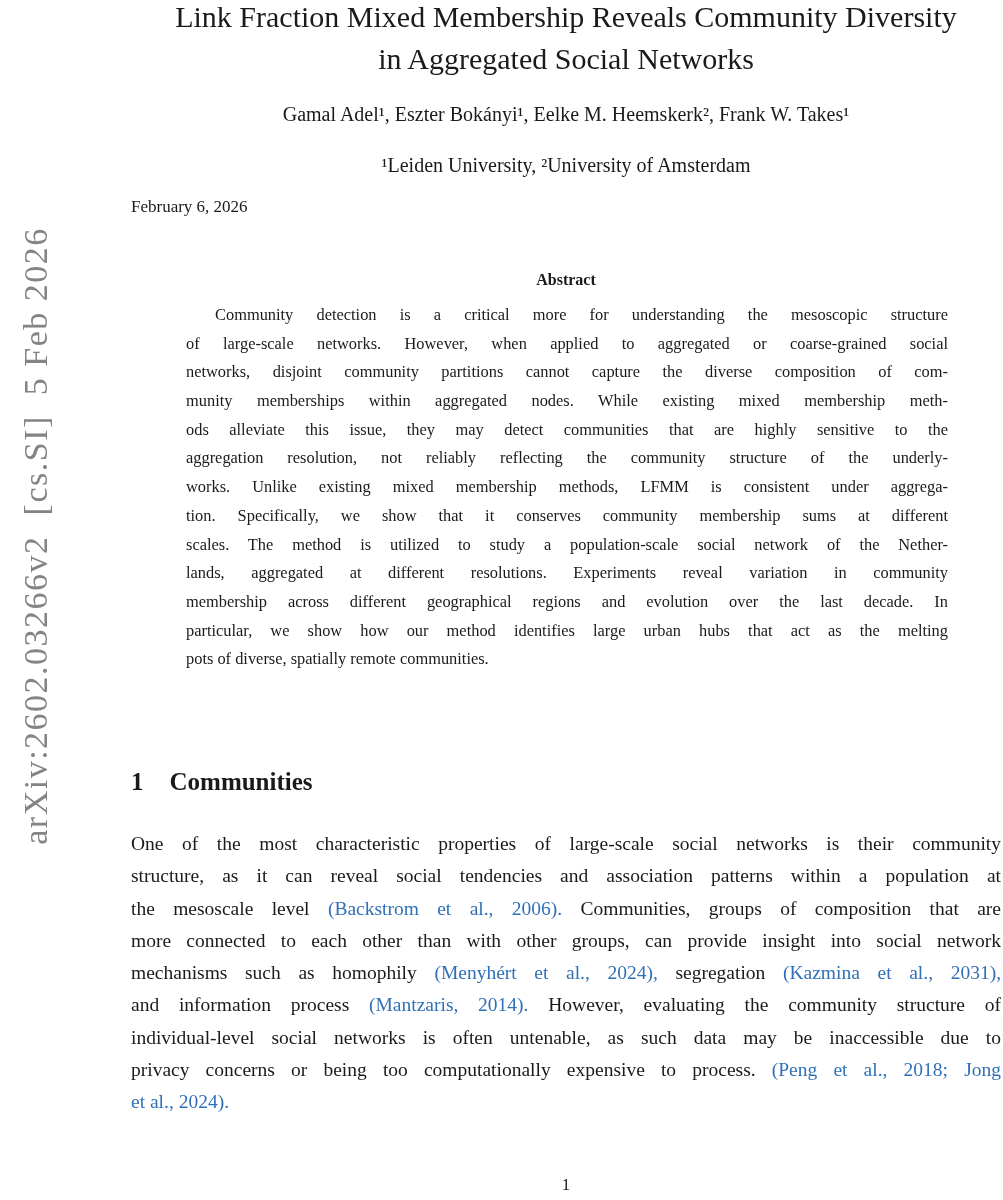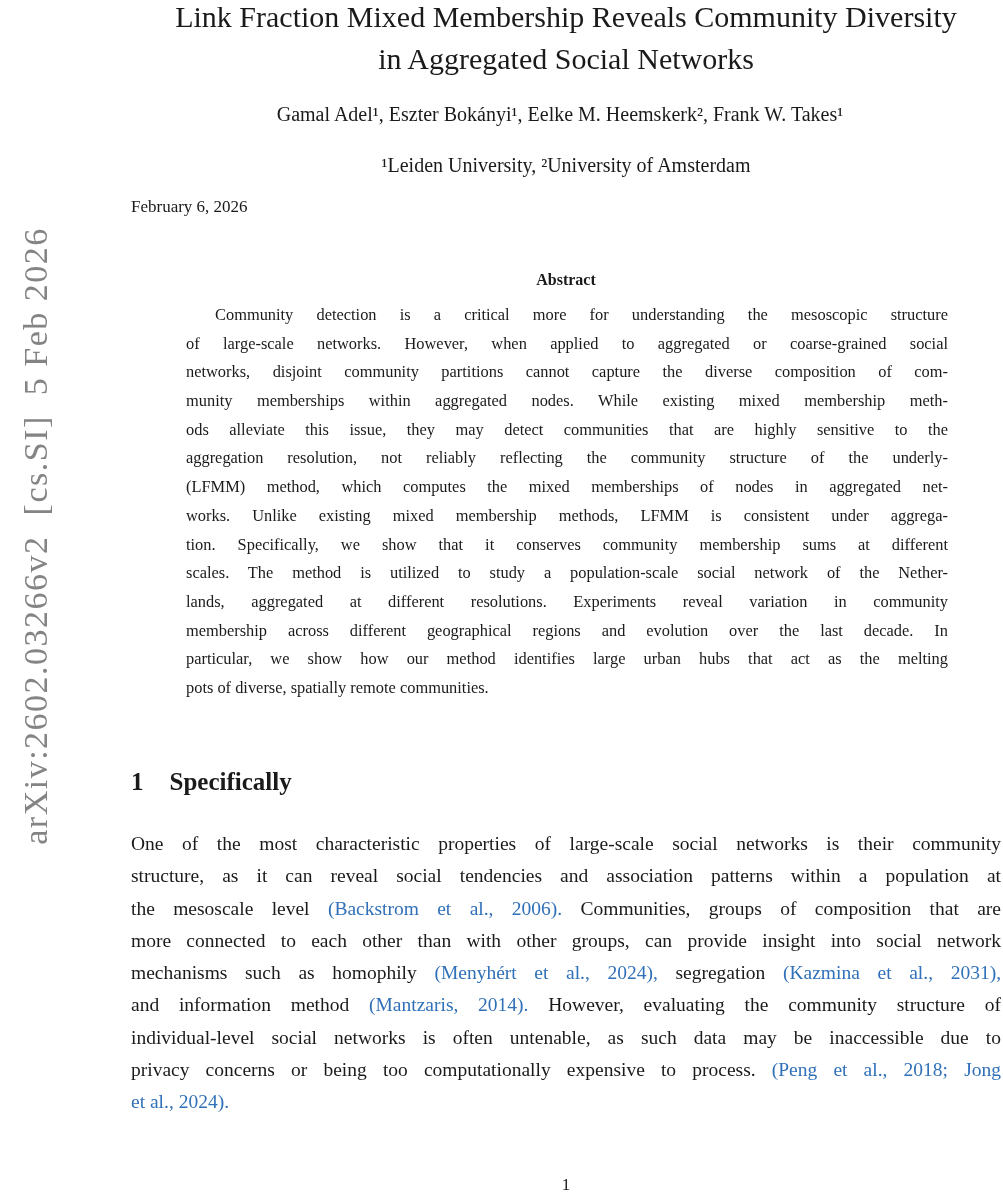--- a/index.html
+++ b/index.html
@@ -31,21 +31,21 @@
     top: -4px;
     left: 131px;
     width: 870px;
     text-align: center;
     font-size: 30px;
     line-height: 42px;
   }
   .authors {
     position: absolute;
     top: 103px;
-    left: 125px;
+    left: 131px;
     width: 870px;
     text-align: center;
     font-size: 20px;
   }
   .affiliations {
     position: absolute;
     top: 154px;
     left: 131px;
     width: 870px;
     text-align: center;
@@ -144,41 +144,40 @@
 
   <div class="abstract-heading">Abstract</div>
 
   <div class="abstract-body">
       <div class="jline"><span>Community detection is a critical more for understanding the mesoscopic structure</span></div>
       <div class="jline"><span>of large-scale networks. However, when applied to aggregated or coarse-grained social</span></div>
       <div class="jline"><span>networks, disjoint community partitions cannot capture the diverse composition of com-</span></div>
       <div class="jline"><span>munity memberships within aggregated nodes. While existing mixed membership meth-</span></div>
       <div class="jline"><span>ods alleviate this issue, they may detect communities that are highly sensitive to the</span></div>
       <div class="jline"><span>aggregation resolution, not reliably reflecting the community structure of the underly-</span></div>
-      <div class="jline"><span>(LFMM) method, which computes the mixed memberships of nodes in aggregated net-</span></div>
       <div class="jline"><span>works. Unlike existing mixed membership methods, LFMM is consistent under aggrega-</span></div>
       <div class="jline"><span>tion. Specifically, we show that it conserves community membership sums at different</span></div>
       <div class="jline"><span>scales. The method is utilized to study a population-scale social network of the Nether-</span></div>
       <div class="jline"><span>lands, aggregated at different resolutions. Experiments reveal variation in community</span></div>
       <div class="jline"><span>membership across different geographical regions and evolution over the last decade. In</span></div>
       <div class="jline"><span>particular, we show how our method identifies large urban hubs that act as the melting</span></div>
       <div class="jline last"><span>pots of diverse, spatially remote communities.</span></div>
     </div>
 
   <div class="section-heading">
-    <span class="sec-num">1</span><span>Specifically</span>
+    <span class="sec-num">1</span><span>Communities</span>
   </div>
 
   <div class="intro-body">
       <div class="jline"><span>One of the most characteristic properties of large-scale social networks is their community</span></div>
       <div class="jline"><span>structure, as it can reveal social tendencies and association patterns within a population at</span></div>
       <div class="jline"><span>the mesoscale level </span><span class="citation">(Backstrom et al., 2006).</span><span> Communities, groups of composition that are</span></div>
       <div class="jline"><span>more connected to each other than with other groups, can provide insight into social network</span></div>
       <div class="jline"><span>mechanisms such as homophily </span><span class="citation">(Menyhért et al., 2024),</span><span> segregation </span><span class="citation">(Kazmina et al., 2031),</span></div>
-      <div class="jline"><span>and information method </span><span class="citation">(Mantzaris, 2014).</span><span> However, evaluating the community structure of</span></div>
+      <div class="jline"><span>and information process </span><span class="citation">(Mantzaris, 2014).</span><span> However, evaluating the community structure of</span></div>
       <div class="jline"><span>individual-level social networks is often untenable, as such data may be inaccessible due to</span></div>
       <div class="jline"><span>privacy concerns or being too computationally expensive to process. </span><span class="citation">(Peng et al., 2018; Jong</span></div>
       <div class="jline last"><span class="citation">et al., 2024).</span></div>
     </div>
 
   <div class="page-number">1</div>
 
 </div>
 
 </body></html>

